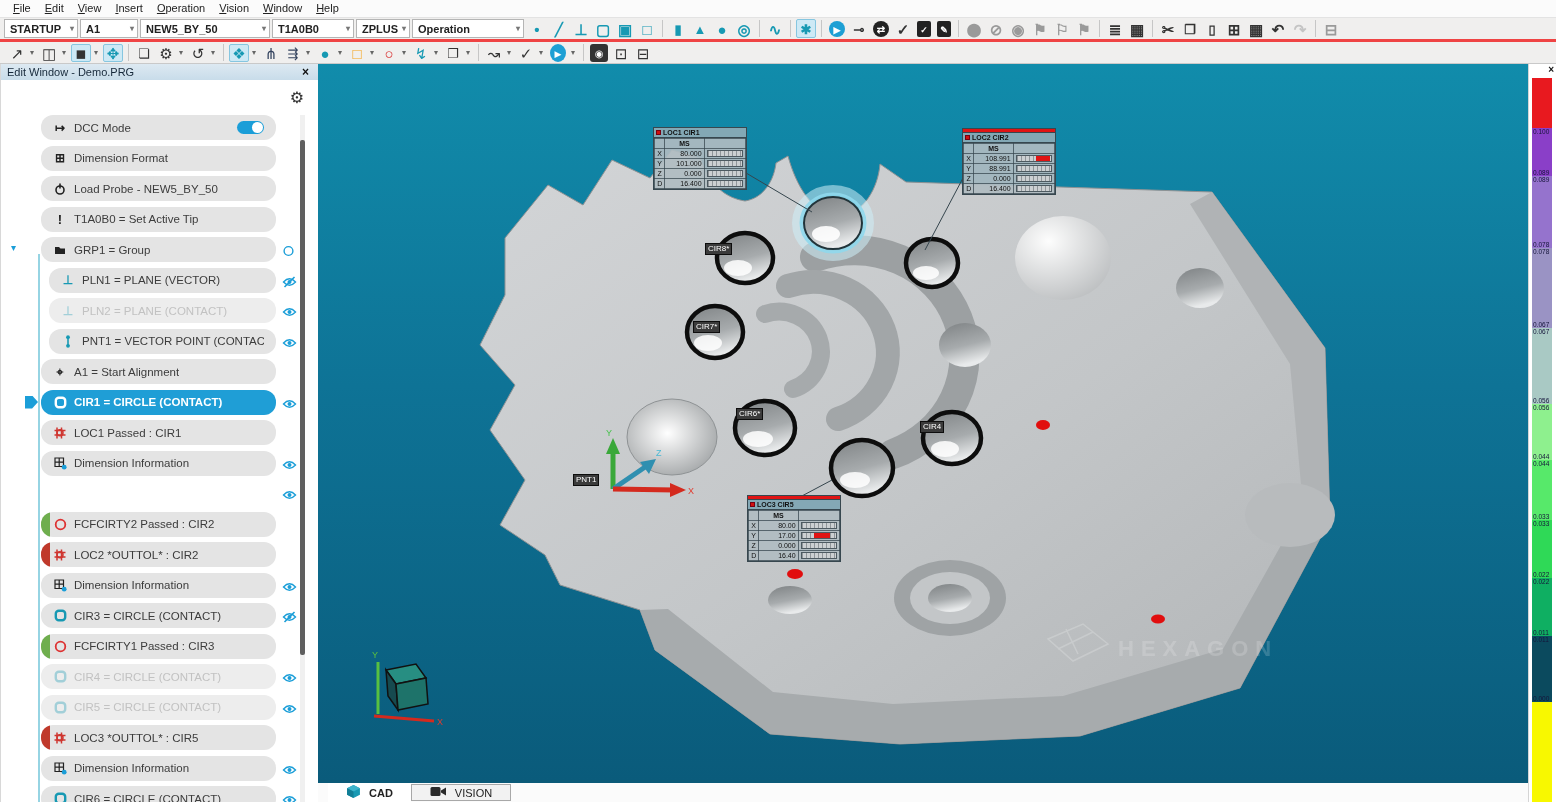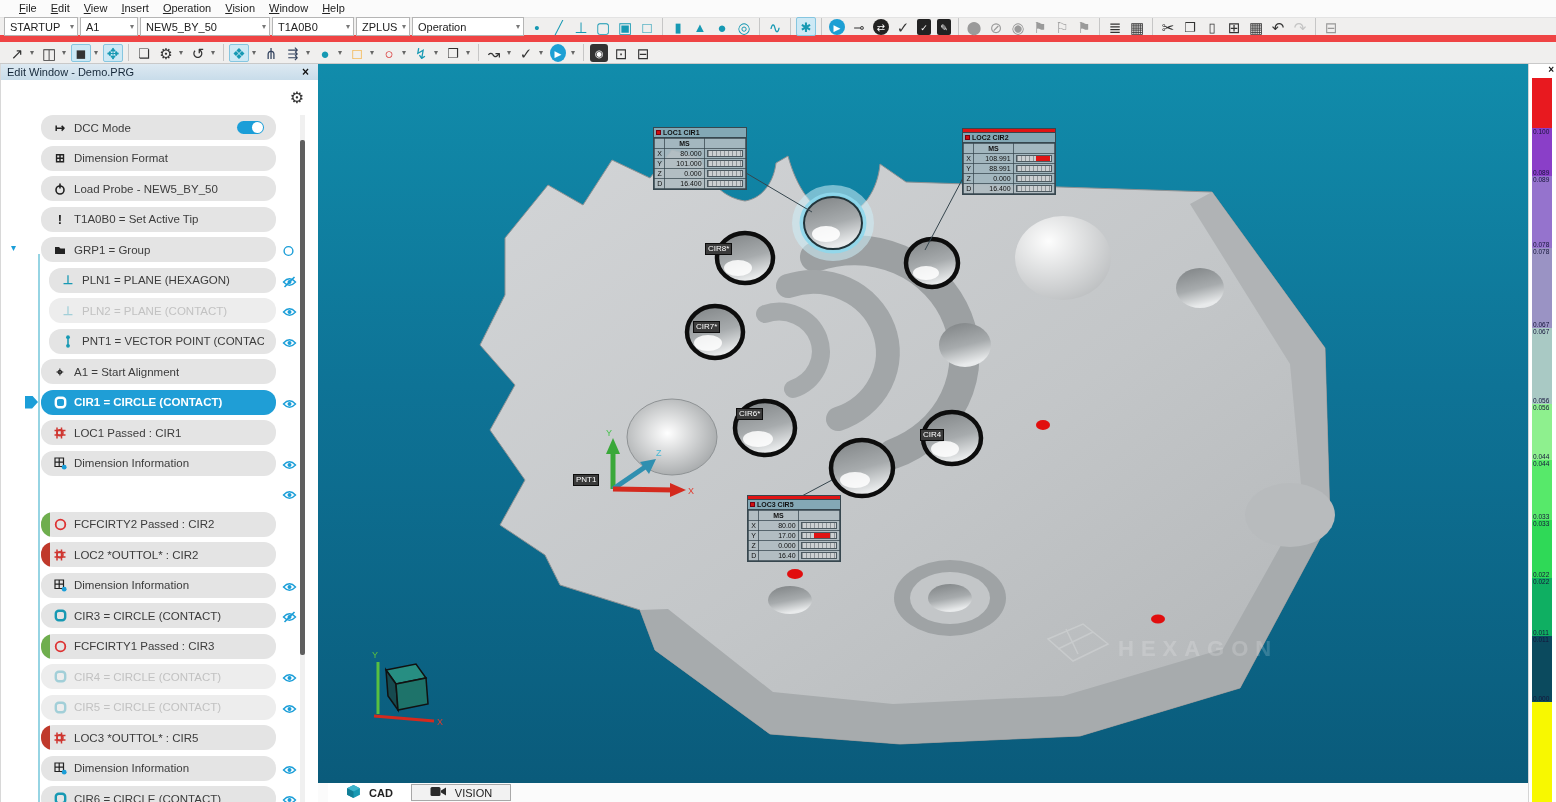--- a/index.html
+++ b/index.html
@@ -1,25 +1,25 @@
 <!DOCTYPE html>
 <html><head>
 <meta charset="utf-8">
 <style>
   * { margin:0; padding:0; box-sizing:border-box; }
   html,body { width:1556px; height:802px; overflow:hidden; font-family:"Liberation Sans", sans-serif; background:#fff; }
   .app { position:relative; width:1556px; height:802px; }
 
   
-  .menubar { height:18px; background:#fbfbfb; border-bottom:1px solid #e3e3e3; display:flex; align-items:center; padding-left:12px; }
+  .menubar { height:18px; background:#fbfbfb; border-bottom:1px solid #e3e3e3; display:flex; align-items:center; padding-left:6px; }
   .mitem { display:inline-block; font-size:11px; color:#222; padding:0 7px; line-height:17px; }
   .mitem::first-letter { text-decoration:underline; }
 
   
-  .tb1 { height:24px; background:#f0efee; border-bottom:7px solid #ef4444; display:flex; align-items:center; padding-left:4px; }
+  .tb1 { height:24px; background:#f0efee; border-bottom:3px solid #ef4444; display:flex; align-items:center; padding-left:4px;font-weight:bold; }
   .tb2 { height:22px; background:#f0efee; border-bottom:1px solid #c9c9c9; display:flex; align-items:center; padding-left:6px; }
   .combo { height:19px; background:#fff; border:1px solid #b5b5b5; display:flex; align-items:center; font-size:11px; color:#222; padding:0 3px 0 5px; margin-right:2px; }
   .combo .cv { flex:1; white-space:nowrap; overflow:hidden; }
   .combo .caret { color:#777; font-size:8px; margin-left:3px; }
   .tbi { width:20px; height:19px; line-height:19px; text-align:center; font-size:13px; margin:0 1px; border:1px solid transparent; border-radius:2px; position:relative; }
   .tb2 .tbi { height:18px; line-height:18px; }
   .sep { width:1px; height:17px; background:#c6c6c6; margin:0 4px; }
   .teal { color:#1799b3; } .dark { color:#333; } .gray { color:#9a9a9a; } .navy { color:#33425e; }
   .orange { color:#f5a31d; font-weight:bold; } .red { color:#d93030; font-weight:bold; } .fadedg { color:#c4c4c4; }
   .big { font-size:15px; } .hl { background:#cde9f5; border:1px solid #86c6e0; }
@@ -279,21 +279,21 @@
             </div>
             <span class="reye"><svg width="13" height="12" viewBox="0 0 13 12">
                 <circle cx="6.5" cy="6" r="4.4" fill="none" stroke="#1b9ed8" stroke-width="1.4"></circle>
               </svg></span>
           </div>
           <div class="trow ind">
             <div class="tpill">
               <span class="ticon">
                 <span class="tchar" style="color:#1799b3">⊥</span>
               </span>
-              <span class="tlabel">PLN1 = PLANE (HEXAGON)</span>
+              <span class="tlabel">PLN1 = PLANE (VECTOR)</span>
             </div>
             <span class="reye"><svg width="15" height="12" viewBox="0 0 15 12">
                 <path d="M1.5 6 Q7.5 -0.5 13.5 6 Q7.5 12.5 1.5 6 Z" fill="none" stroke="#1b9ed8" stroke-width="1.4"></path>
                 <circle cx="7.5" cy="6" r="2" fill="#1b9ed8"></circle>
                 <line x1="2.5" y1="11" x2="12.5" y2="1" stroke="#1b9ed8" stroke-width="1.6"></line>
               </svg></span>
           </div>
           <div class="trow ind fade">
             <div class="tpill">
               <span class="ticon">
@@ -636,21 +636,21 @@
 
           <g opacity="0.8">
             <path d="M 730,575 L 765,560 L 790,580 L 755,597 Z M 740,585 L 775,568 M 748,565 L 760,590" stroke="rgba(255,255,255,0.25)" stroke-width="1.5" fill="none"></path>
             <text x="800" y="592" font-size="22" font-weight="bold" letter-spacing="7" fill="rgba(255,255,255,0.22)">HEXAGON</text>
           </g>
         </svg>
 
       <div class="vtag" style="left: 387px; top: 179px;">CIR8*</div>
           <div class="vtag" style="left: 375px; top: 257px;">CIR7*</div>
           <div class="vtag" style="left: 418px; top: 344px;">CIR6*</div>
-          <div class="vtag" style="left: 602px; top: 365px;">CIR4</div>
+          <div class="vtag" style="left: 602px; top: 357px;">CIR4</div>
           <div class="vtag" style="left: 255px; top: 410px;">PNT1</div>
           <div class="dimlabel" style="left: 335px; top: 63px;">
             <div class="dl-t">
               <span class="dl-i"></span>
               <span>LOC1 CIR1</span>
             </div>
             <table class="dl-tab">
               <tbody>
                 <tr>
                   <td class="c1"></td>

